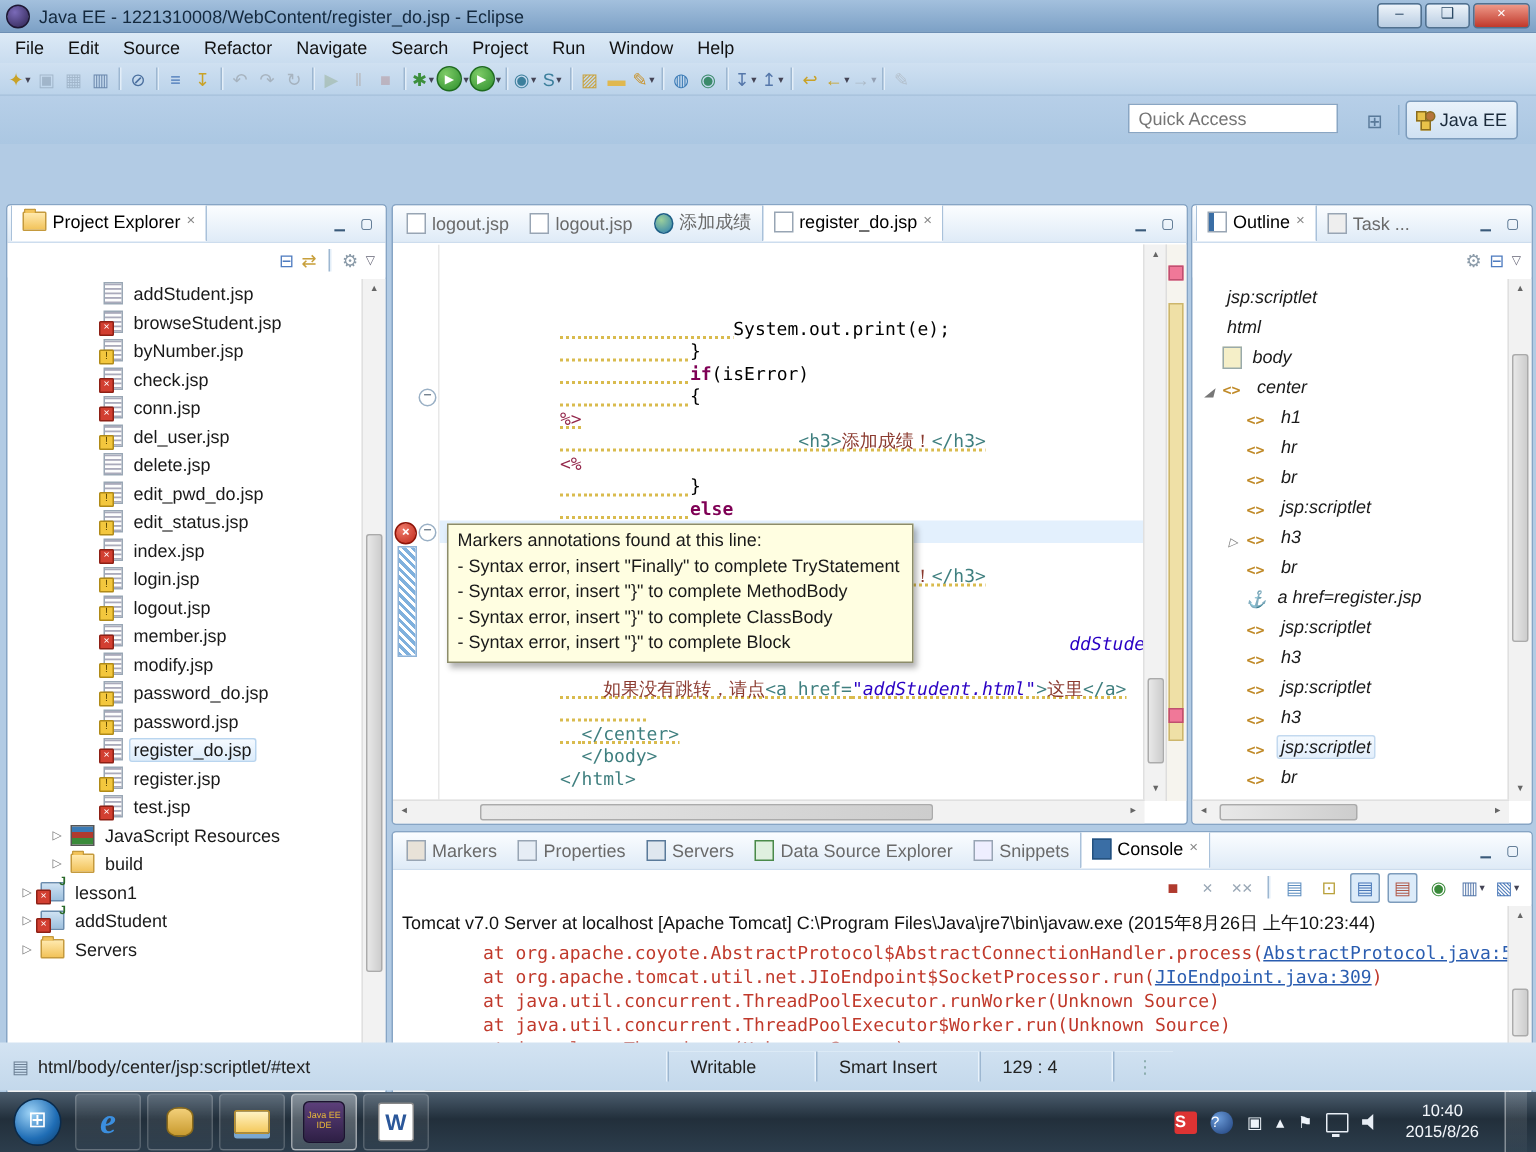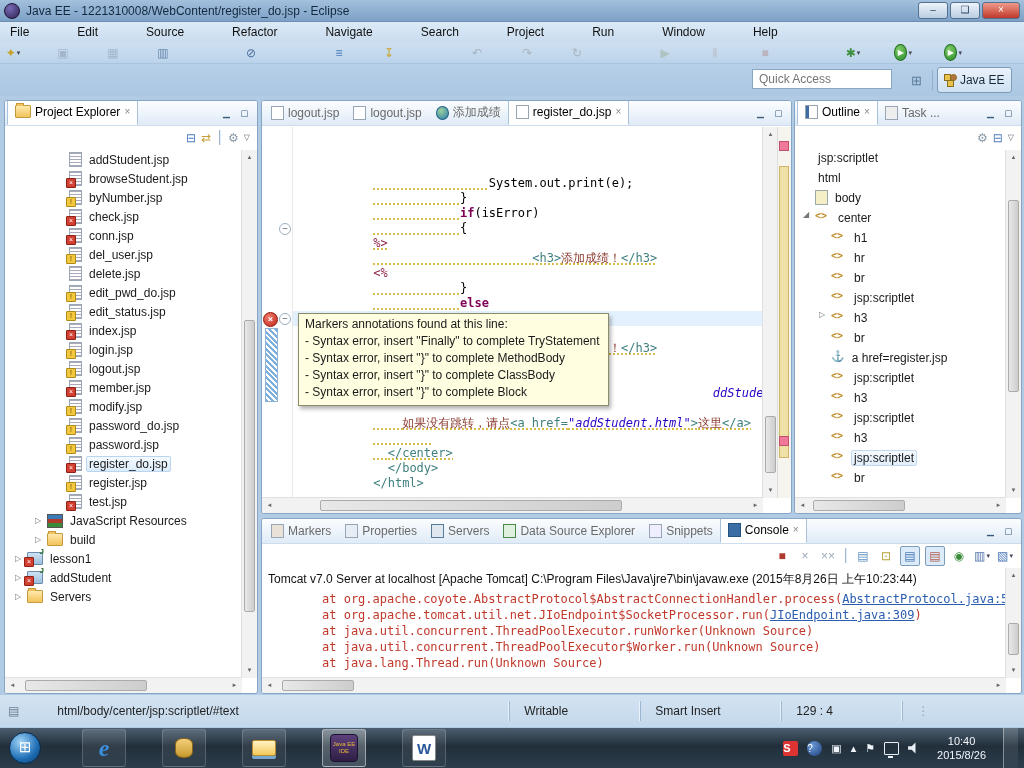--- a/index.html
+++ b/index.html
@@ -1,18 +1,18 @@
 <!DOCTYPE html>
 <html><head>
 <meta charset="utf-8">
 <style>
   html,body{margin:0;padding:0;}
   body{width:1024px;height:768px;position:relative;overflow:hidden;
        font-family:"Liberation Sans",sans-serif;font-size:12px;background:#b2cbe4;}
-  .abs{position:absolute;gap:32px;}
+  .abs{position:absolute;}
   
   #titlebar{left:0;top:0;width:1024px;height:22px;display:flex;align-items:center;gap:6px;
     padding:0 4px;box-sizing:border-box;background:linear-gradient(#a3c0dd,#7da1c6);
     border-bottom:1px solid #6d8fb4;}
   #eclipse-logo{width:14px;height:14px;border-radius:50%;
     background:radial-gradient(circle at 35% 30%,#7a6ab8,#2d2350);border:1px solid #1d1733;}
   #title-text{color:#14293e;white-space:nowrap;}
   #winbtns{margin-left:auto;display:flex;gap:2px;}
   .wbtn{width:28px;height:15px;border:1px solid #51718f;border-radius:3px;color:#2c4a66;
     background:linear-gradient(#eef4fa,#b9cde2);font-size:10px;line-height:13px;text-align:center;}
@@ -33,21 +33,21 @@
     font-size:12px;color:#777;padding:0 6px;box-sizing:border-box;font-family:"Liberation Sans",sans-serif;}
   #persp{left:905px;top:67px;height:26px;display:flex;align-items:center;gap:4px;}
   .pbtn{height:24px;display:flex;align-items:center;gap:4px;padding:0 6px;border-radius:3px;color:#1a2a3a;}
   .pbtn.pressed{border:1px solid #7d9cbc;background:linear-gradient(#e9f2fa,#cfe1f2);}
   .jee-ico{width:12px;height:12px;position:relative;}
   .jee-ico i{position:absolute;width:5px;height:5px;border:1px solid #8a6d1f;background:#e8c24a;}
   .jee-ico i:nth-child(2){left:6px;top:0;border-radius:50%;background:#b5743c;}
   .jee-ico i:nth-child(3){left:3px;top:6px;background:#e8c24a;}
   .psep{width:1px;height:20px;background:#8fb0cf;}
   
-  .view{position:absolute;background:#fff;border:1px solid #87a5c5;border-radius:3px;overflow:hidden;}
+  .view{position:absolute;background:#fff;border:1px solid #87a5c5;border-radius:3px;overflow:hidden;margin-top:36px;}
   .vtop{height:25px;background:linear-gradient(#fbfdff,#dfebf7);border-bottom:1px solid #cdddee;
     display:flex;align-items:flex-end;padding-left:2px;box-sizing:border-box;}
   .vtab{display:flex;align-items:center;gap:4px;padding:0 7px;height:25px;color:#6a6a6a;white-space:nowrap;}
   .vtab.active{background:#fff;border:1px solid #a9c1da;border-bottom-color:#fff;border-radius:3px 3px 0 0;color:#000;}
   .vtab .tclose{color:#888;font-size:10px;}
   .vctl{margin-left:auto;display:flex;gap:1px;padding:0 4px 4px 0;}
   .vc{width:17px;height:15px;font-size:9px;color:#3a5a7a;text-align:center;line-height:15px;}
   .vtools{height:23px;display:flex;justify-content:flex-end;align-items:center;gap:5px;padding:0 7px;background:#fff;}
   .vmenu{color:#667;font-size:8px;}
   .ticon{font-size:12px;}
@@ -80,21 +80,21 @@
   .li{width:14px;height:12px;background:linear-gradient(#3a7ab5 0 4px,#b03a2e 4px 8px,#3a8a3a 8px 12px);
     border:1px solid #555;flex:0 0 14px;}
   .pr{position:relative;width:14px;height:11px;background:linear-gradient(#cfe2f3,#9dc0de);
     border:1px solid #6a8cae;border-radius:1px;flex:0 0 14px;}
   .pr::before{content:"J";position:absolute;right:-2px;top:-6px;color:#2a6a2a;font-size:8px;font-weight:bold;}
   
   .tagico{color:#c08a28;font-family:"DejaVu Sans Mono",monospace;font-size:10px;font-weight:bold;flex:0 0 16px;}
   .bodyico{width:11px;height:13px;background:#f5efc8;border:1px solid #9aa;flex:0 0 11px;}
   .anchorico{color:#3a6a8a;font-size:11px;flex:0 0 12px;}
   .oi0{padding-left:6px;} .oi1{padding-left:22px;}
-  .orow{height:20px;display:flex;align-items:flex-start;gap:4px;white-space:nowrap;}
+  .orow{height:20px;display:flex;align-items:flex-end;gap:4px;white-space:nowrap;font-style:italic;}
   .orow.sel .lbl{background:linear-gradient(#f5faff,#e2eefb);border:1px solid #c3d9ef;border-radius:2px;padding:0 2px;}
   
   .vsb{position:absolute;width:15px;background:#f2f2f2;border-left:1px solid #e0e0e0;}
   .hsb{position:absolute;height:15px;background:#f2f2f2;border-top:1px solid #e0e0e0;}
   .sth{position:absolute;background:linear-gradient(90deg,#e8e8e8,#cdcdcd);border:1px solid #ababab;border-radius:2px;}
   .sarr{position:absolute;font-size:6px;color:#666;width:15px;height:15px;text-align:center;line-height:15px;}
   
   .code{font-family:"DejaVu Sans Mono","Liberation Mono",monospace;font-size:12px;line-height:15px;}
   .cline{height:15px;white-space:pre;position:relative;padding-left:8px;}
   .cline.hl{background:#e3f0fd;}

